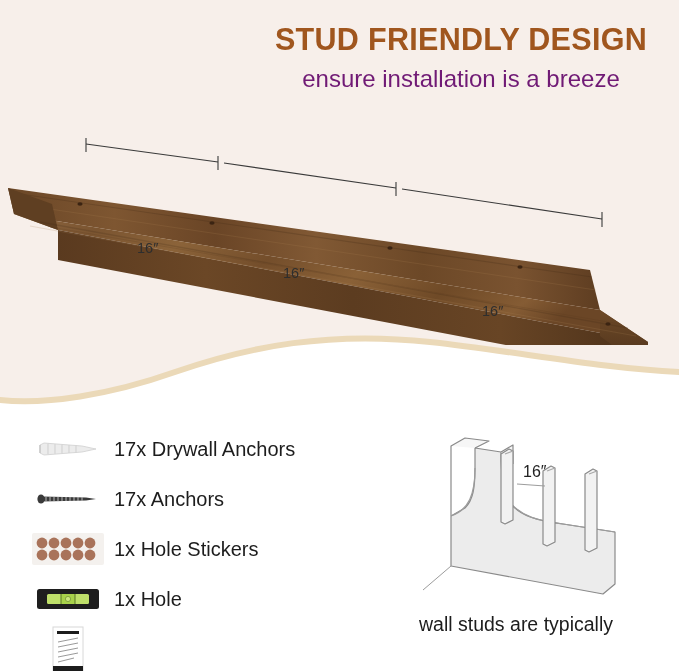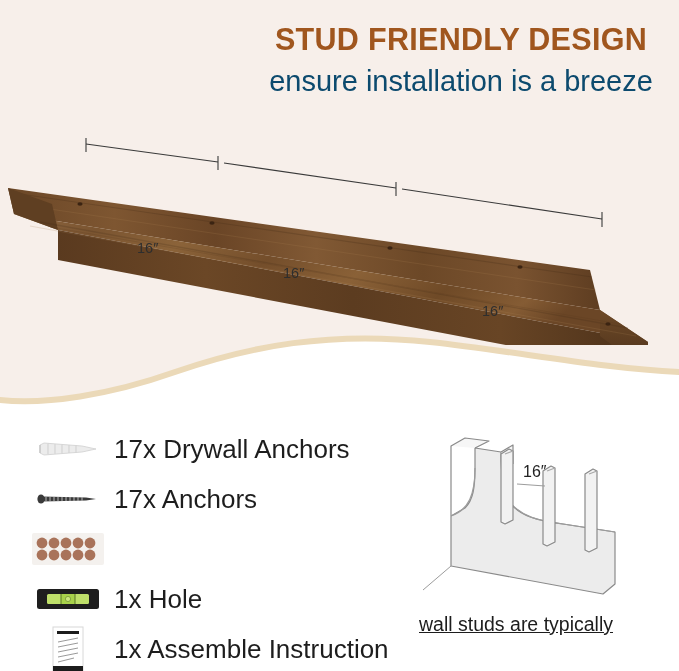--- a/index.html
+++ b/index.html
@@ -44,23 +44,23 @@
   .title {
     font-size: 30.5px;
     font-weight: bold;
     letter-spacing: 0.3px;
     color: #A0561E;
     line-height: 1.12;
     white-space: nowrap;
   }
   .subtitle {
     margin-top: 9px;
-    font-size: 29px;
+    font-size: 24px;
     font-weight: normal;
-    color: #0c4a6e;
+    color: #701a75;
     line-height: 1.15;
     white-space: nowrap;
   }
 
   
   .shelf-wrap {
     position: absolute;
     left: 0;
     top: 110px;
     width: 679px;
@@ -93,21 +93,21 @@
   }
   .acc-icon {
     width: 92px;
     flex: 0 0 92px;
     display: flex;
     align-items: center;
     justify-content: center;
     height: 48px;
   }
   .acc-label {
-    font-size: 26px;
+    font-size: 20px;
     color: #1d1d1d;
     white-space: nowrap;
     line-height: 1;
   }
 
   
   .stud-wrap {
     position: absolute;
     left: 413px;
     top: 424px;
@@ -127,21 +127,21 @@
 
   .stud-caption {
     position: absolute;
     left: 419px;
     top: 612px;
     width: 256px;
     font-size: 19.5px;
     color: #1d1d1d;
     line-height: 1.28;
   }
-  .stud-caption div { white-space: nowrap; text-decoration: underline; }
+  .stud-caption div { white-space: nowrap; }
 </style>
 </head>
 <body>
 
 <div id="stage">
 
   <svg class="bg-svg" viewBox="0 0 679 671">
     <path d="M 0,0 L 679,0 L 679,372
              C 600,368 520,352 430,342
              C 330,331 250,346 175,372
@@ -291,20 +291,21 @@
               <circle cx="46" cy="10" r="5.4"></circle>
             <circle cx="58" cy="10" r="5.4"></circle>
             <circle cx="10" cy="22" r="5.4"></circle>
               <circle cx="22" cy="22" r="5.4"></circle>
             <circle cx="34" cy="22" r="5.4"></circle>
               <circle cx="46" cy="22" r="5.4"></circle>
             <circle cx="58" cy="22" r="5.4"></circle>
           </g>
         </svg>
       </div>
+      <div class="acc-label">1x Hole Stickers</div>
     </div>
 
     <div class="acc-row">
       <div class="acc-icon">
         <svg width="62" height="24" viewBox="0 0 62 24">
           <rect x="0" y="2" width="62" height="20" rx="2.5" fill="#1E1E1E"></rect>
           <rect x="10" y="7" width="42" height="10" rx="1.5" fill="#BFE06A"></rect>
           <rect x="24" y="7" width="14" height="10" fill="#A8D24A"></rect>
           <circle cx="31" cy="12" r="2.6" fill="#CBE87F" stroke="#6E8C30" stroke-width="0.7"></circle>
           <path d="M24,7 L24,17" stroke="#4F6B20" stroke-width="0.9"></path>
@@ -322,21 +323,20 @@
           <g stroke="#9A9A9A" stroke-width="1" fill="none">
             <path d="M8,16 L28,12"></path>
               <path d="M8,21 L28,17"></path>
             <path d="M8,26 L28,22"></path>
               <path d="M8,31 L28,27"></path>
             <path d="M8,36 L24,32"></path>
           </g>
           <rect x="3" y="40" width="30" height="5" fill="#1C1C1C"></rect>
         </svg>
       </div>
-      <div class="acc-label">1x Assemble Instruction</div>
     </div>
 
   </div>
 
   <div class="stud-wrap">
     <svg class="stud-svg" viewBox="0 0 262 180">
       <g stroke="#8A8A8A" stroke-width="1.2" fill="#ECECEC" stroke-linejoin="round">
 
         <path d="M 38,22 L 38,142 L 190,170 L 202,160 L 202,108
                  L 150,100 C 122,96 108,92 98,80

